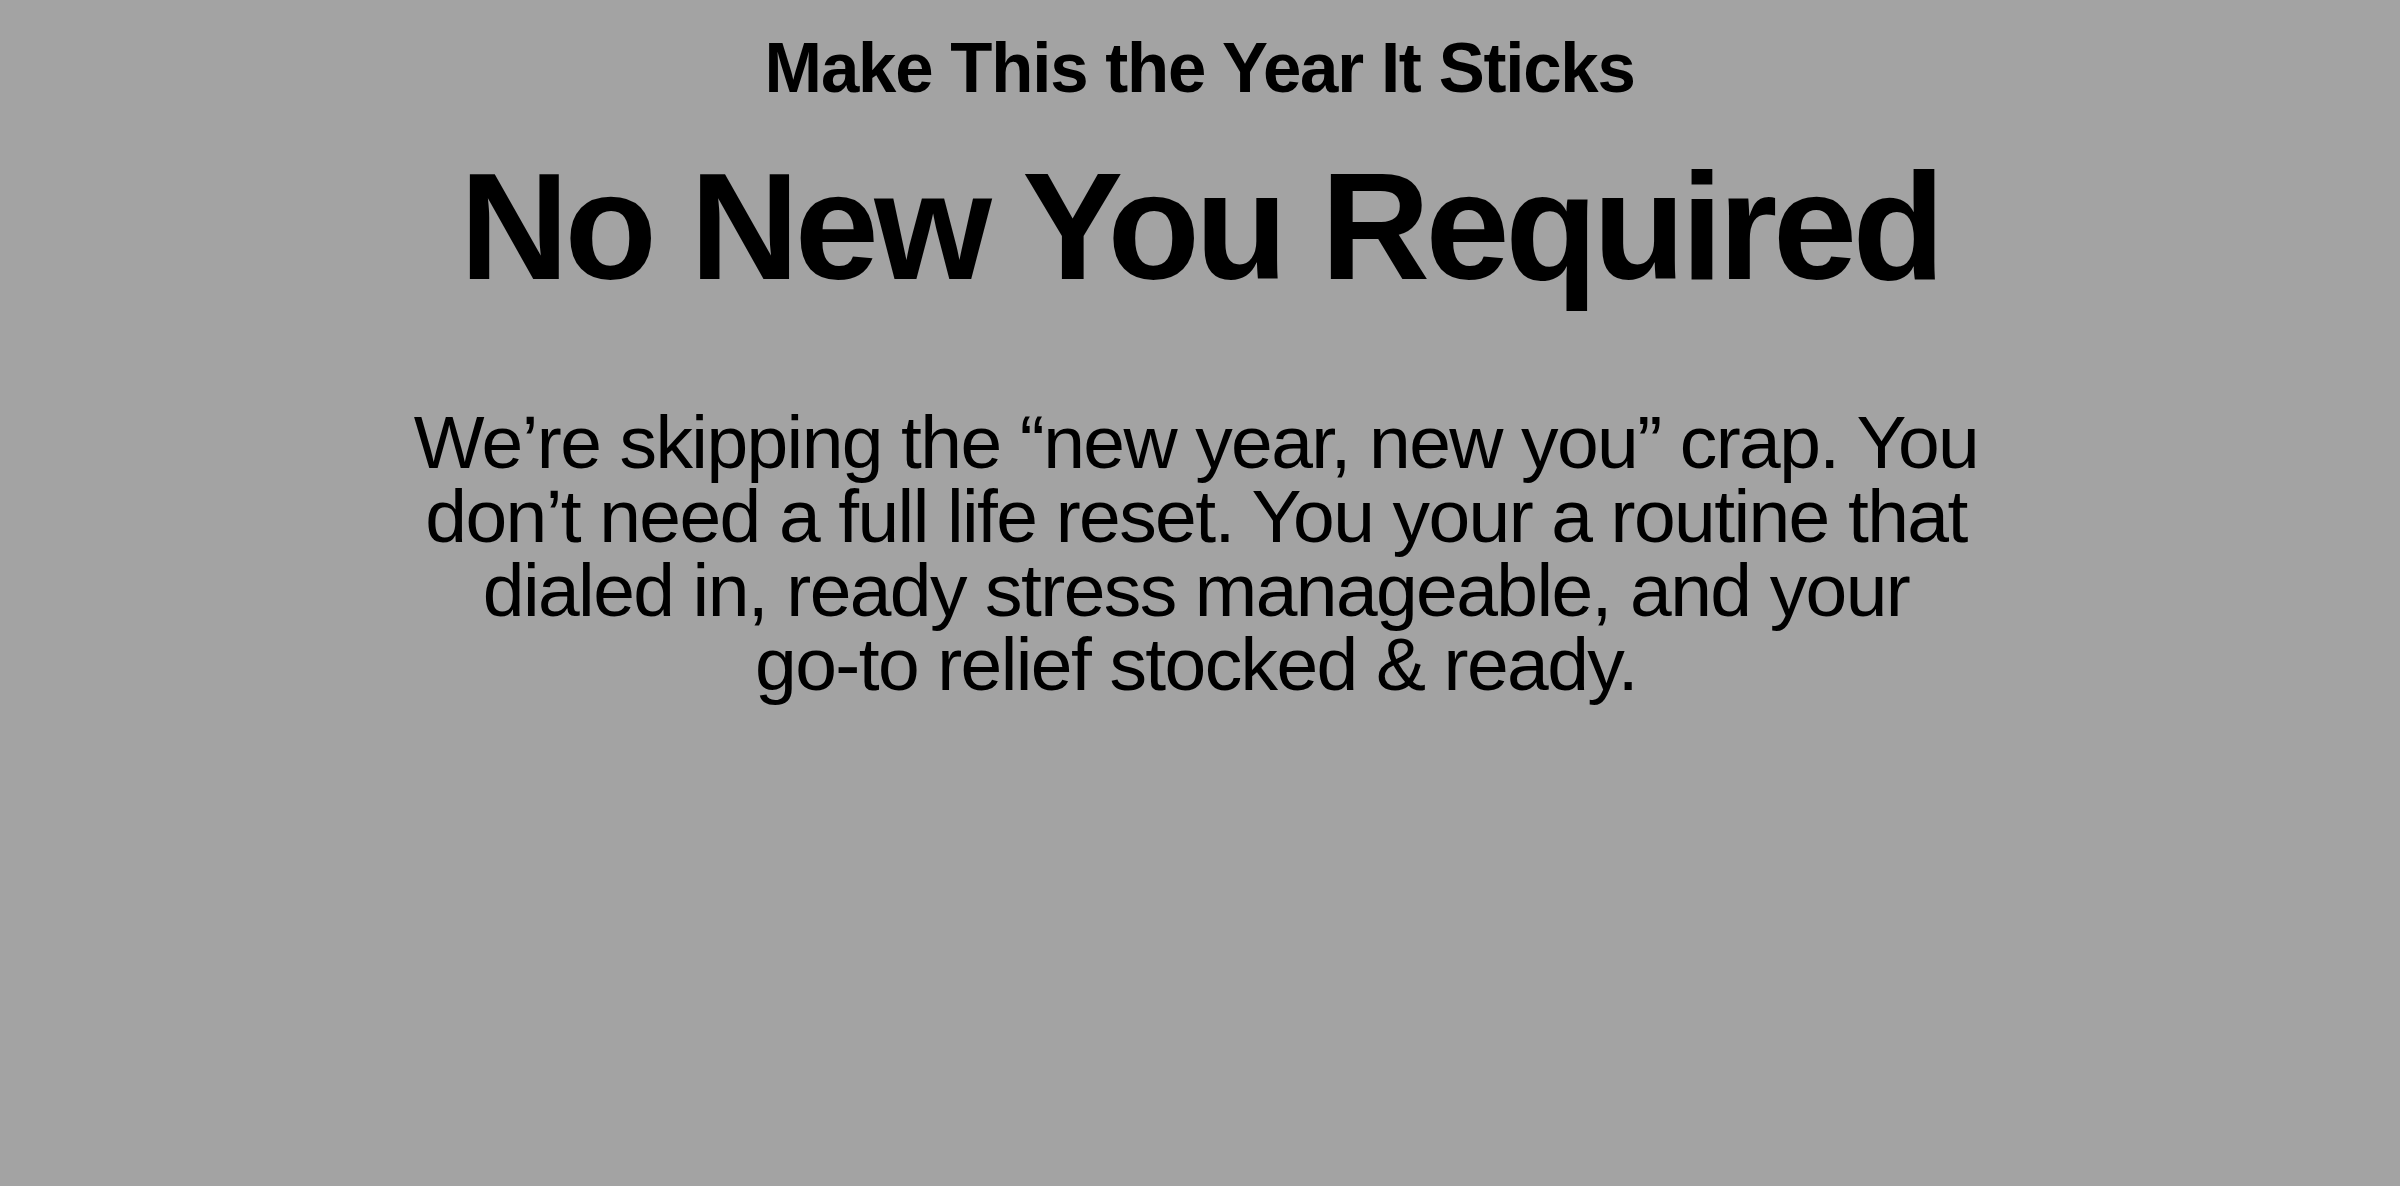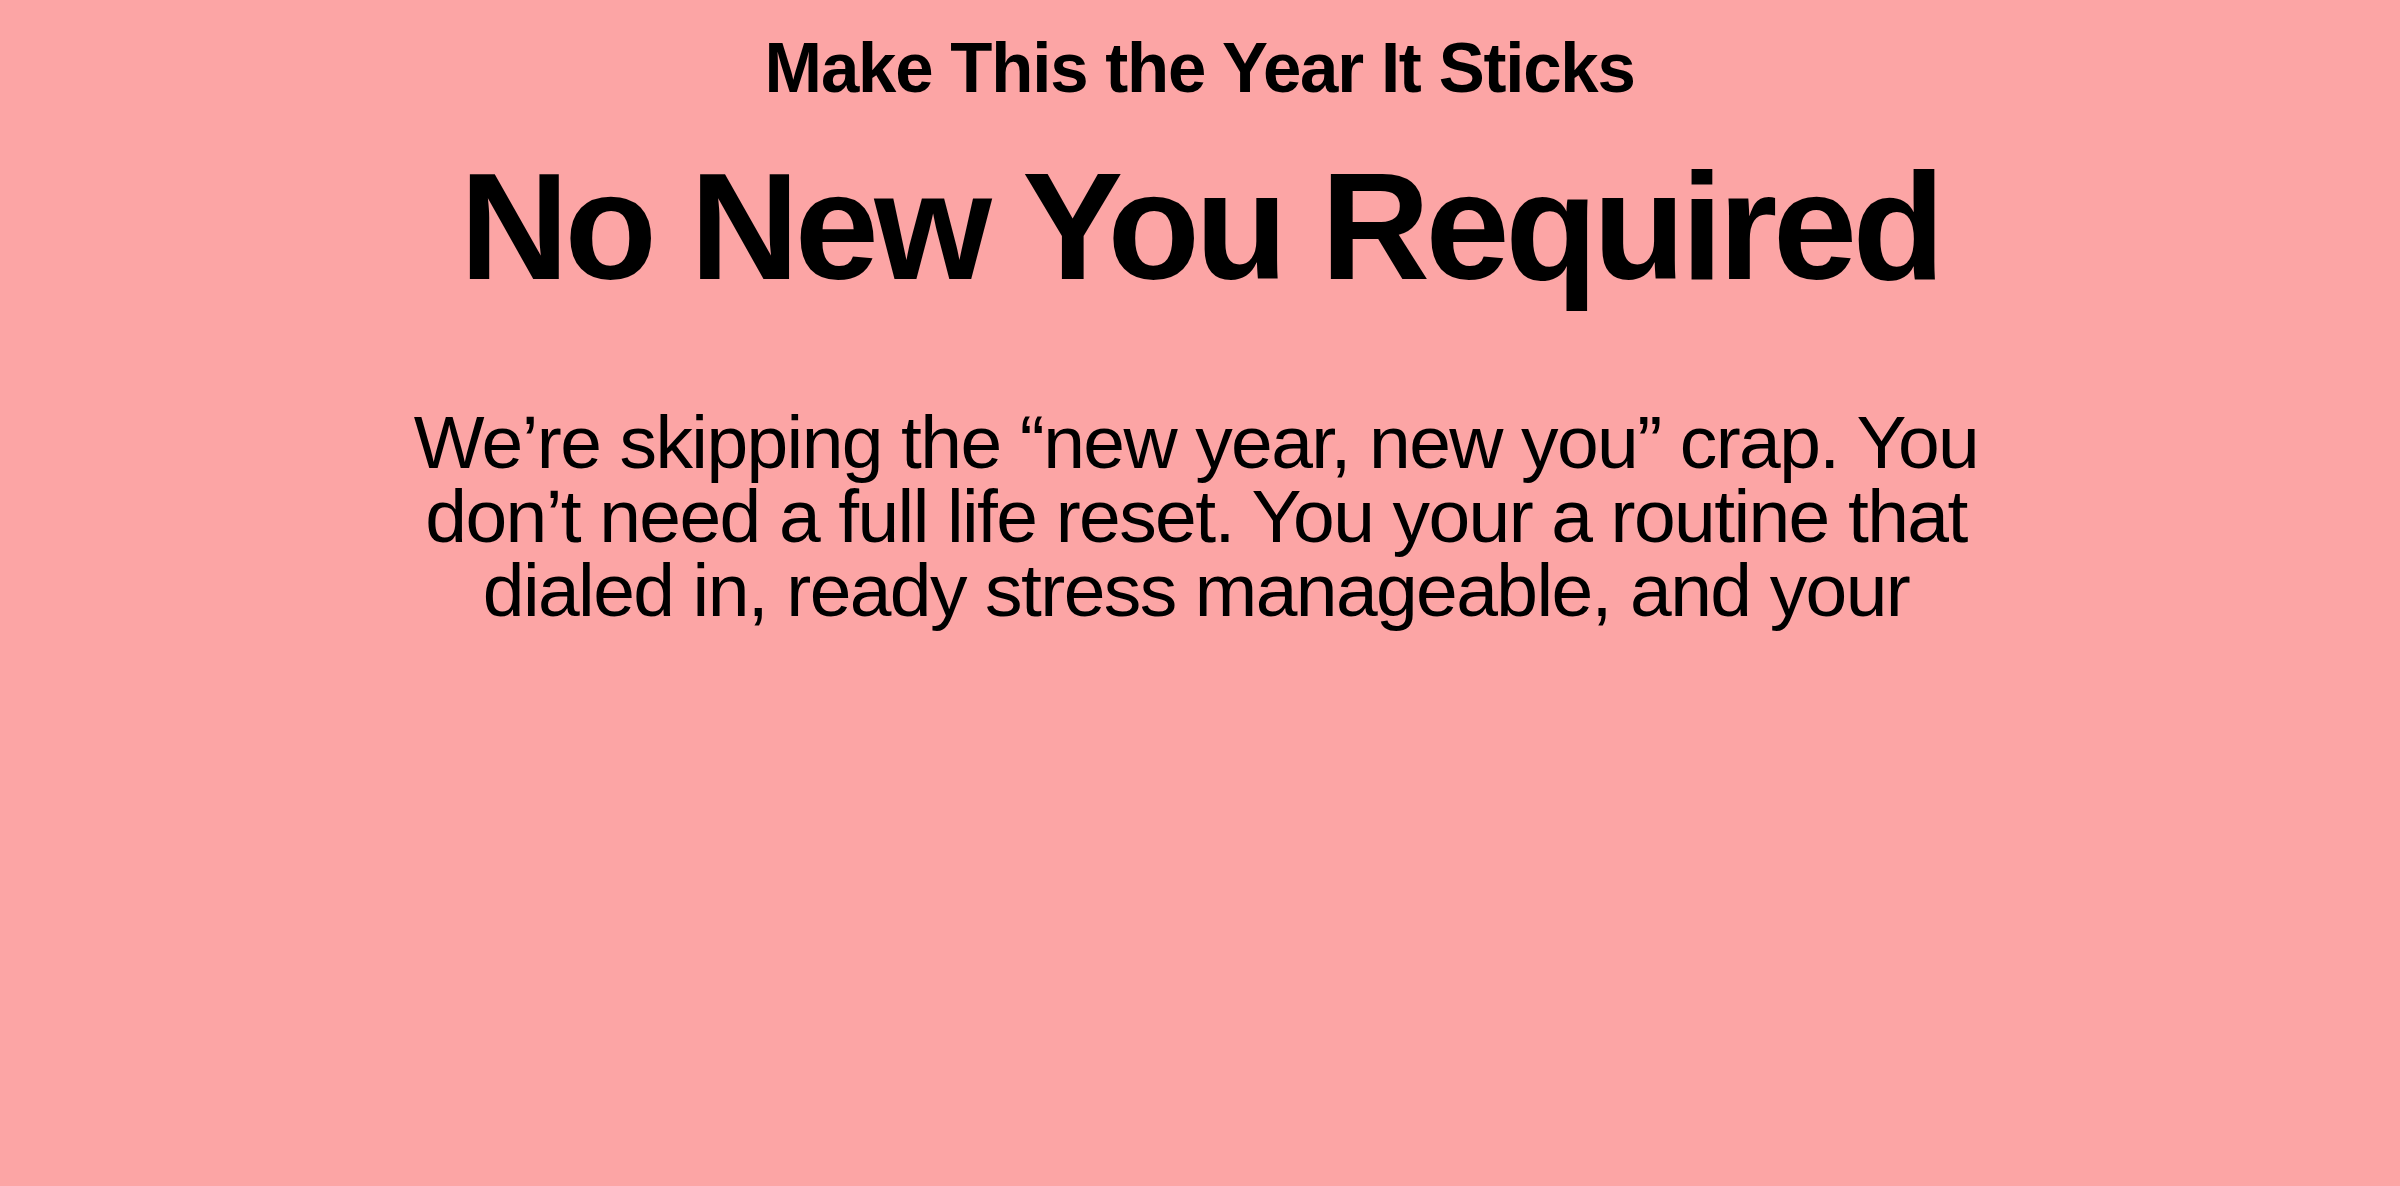--- a/index.html
+++ b/index.html
@@ -14,21 +14,21 @@
     background: #ffffff;
     font-family: "Liberation Sans", "DejaVu Sans", sans-serif;
     -webkit-font-smoothing: antialiased;
     overflow: hidden;
   }
 
   .promo-banner {
     box-sizing: border-box;
     width: 2400px;
     height: 1186px;
-    background: #fca5a5;
+    background: #a3a3a3;
     display: flex;
     flex-direction: column;
     align-items: center;
     justify-content: flex-start;
     padding: 28px 120px 0 120px;
     text-align: center;
   }
 
   .eyebrow {
     font-family: "Liberation Sans", "DejaVu Sans", sans-serif;
@@ -82,15 +82,16 @@
 <div class="promo-banner">
 
   <div class="eyebrow">Make This the Year It Sticks</div>
 
   <h1 class="headline">No New You Required</h1>
 
   <p class="body-copy">
     <span class="line">We’re skipping the “new year, new you” crap. You</span>
     <span class="line">don’t need a full life reset. You your a routine that</span>
     <span class="line">dialed in, ready stress manageable, and your</span>
+    <span class="line">go-to relief stocked &amp; ready.</span>
   </p>
 
 </div>
 
 </body></html>

